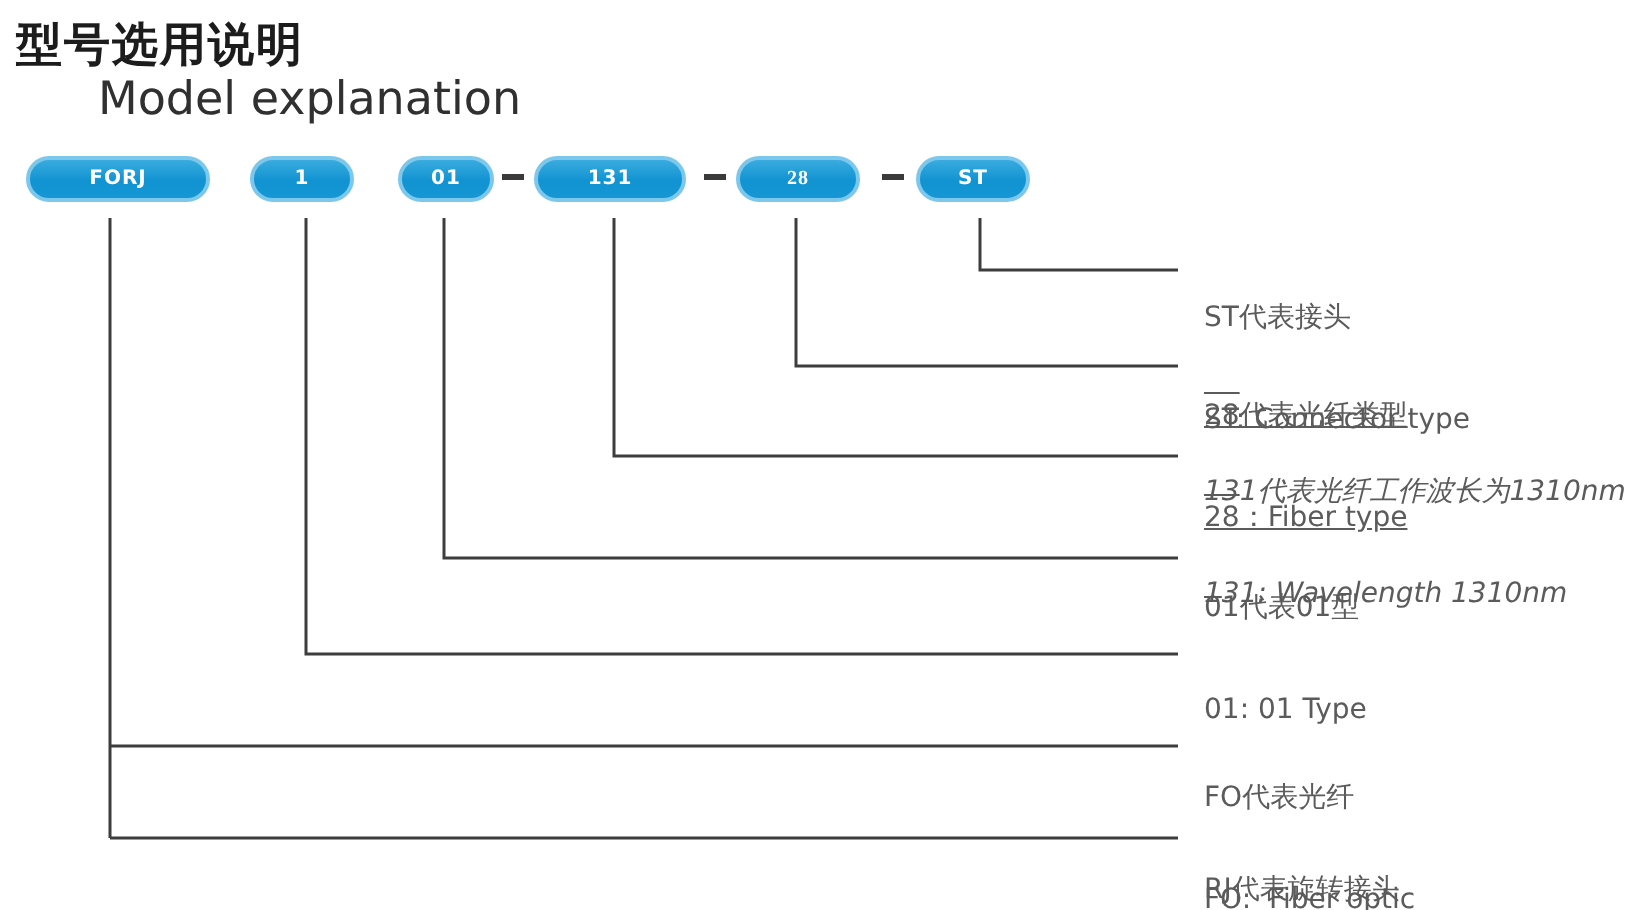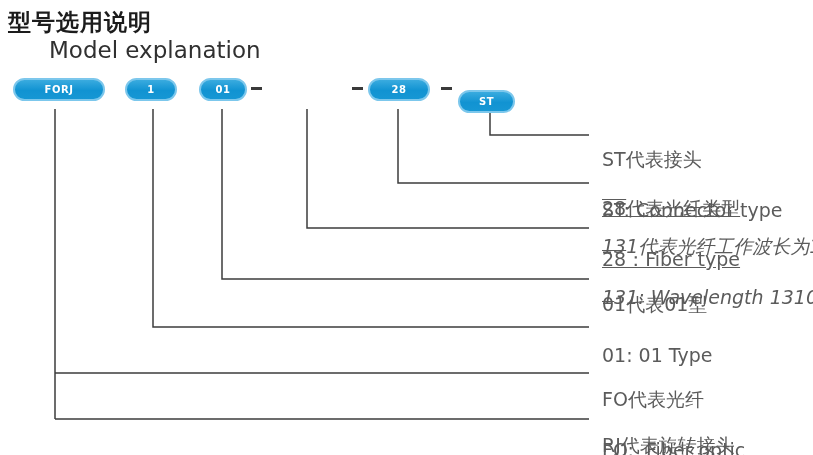--- a/index.html
+++ b/index.html
@@ -17,21 +17,21 @@
         background:linear-gradient(#3aabdf 0%,#1193d2 55%,#1697d4 100%);
         color:#ffffff;font-weight:bold;font-size:10px;
         display:flex;align-items:center;justify-content:center;
         letter-spacing:0.5px;}
 
   .dash{position:absolute;top:87px;height:3px;width:11px;background:#3a3a3a;}
 
   svg.lines{position:absolute;left:0;top:0;}
   svg.lines path{fill:none;stroke:#3d3d3d;stroke-width:1.5;}
 
-  .ann{position:absolute;left:602px;color:#5b5b5b;font-size:19px;line-height:17px;
+  .ann{position:absolute;left:602px;color:#5b5b5b;font-size:14px;line-height:17px;
        white-space:pre;}
 </style>
 </head>
 <body>
 
 <div class="stage">
 
   <div class="title-zh">型号选用说明</div>
   <div class="title-en">Model explanation</div>
 
@@ -40,22 +40,23 @@
     <path d="M153 109 V327 H589"></path>
     <path d="M222 109 V279 H589"></path>
     <path d="M307 109 V228 H589"></path>
     <path d="M398 109 V183 H589"></path>
     <path d="M490 109 V135 H589"></path>
   </svg>
 
   <div class="pill" style="left:13px;width:92px;">FORJ</div>
   <div class="pill" style="left:125px;width:52px;">1</div>
   <div class="pill" style="left:199px;width:48px;">01</div>
-  <div class="pill" style="left:368px;width:62px;">28</div>
-  <div class="pill" style="left:458px;width:57px;margin-top:12px;">ST</div>
+  <div class="pill" style="left:267px;width:76px;">131</div>
+  <div class="pill" style="left:368px;width:62px;font-family:Liberation Serif, serif;">28</div>
+  <div class="pill" style="left:458px;width:57px;">ST</div>
 
   <div class="dash" style="left:251px;"></div>
   <div class="dash" style="left:352px;"></div>
   <div class="dash" style="left:441px;"></div>
 
   <div class="ann" style="top:117px;">
     <div>ST代表接头</div>
     <div>ST: Connector type</div>
   </div>
   <div class="ann" style="top:166px;text-decoration:underline;">

